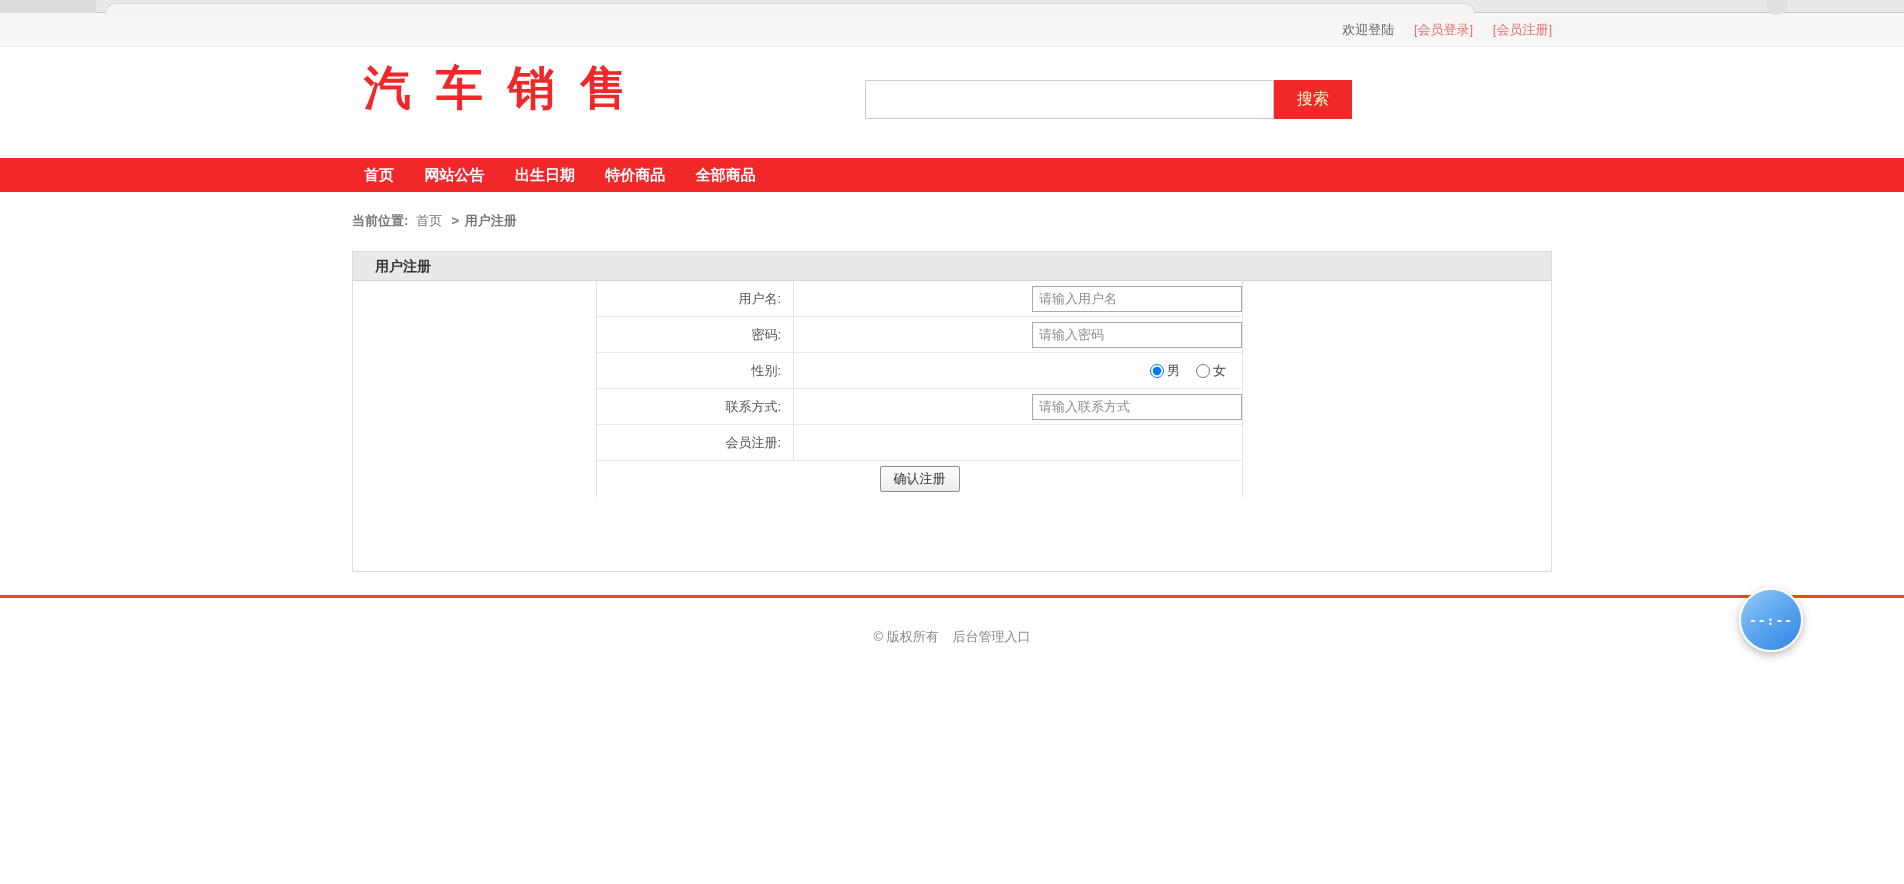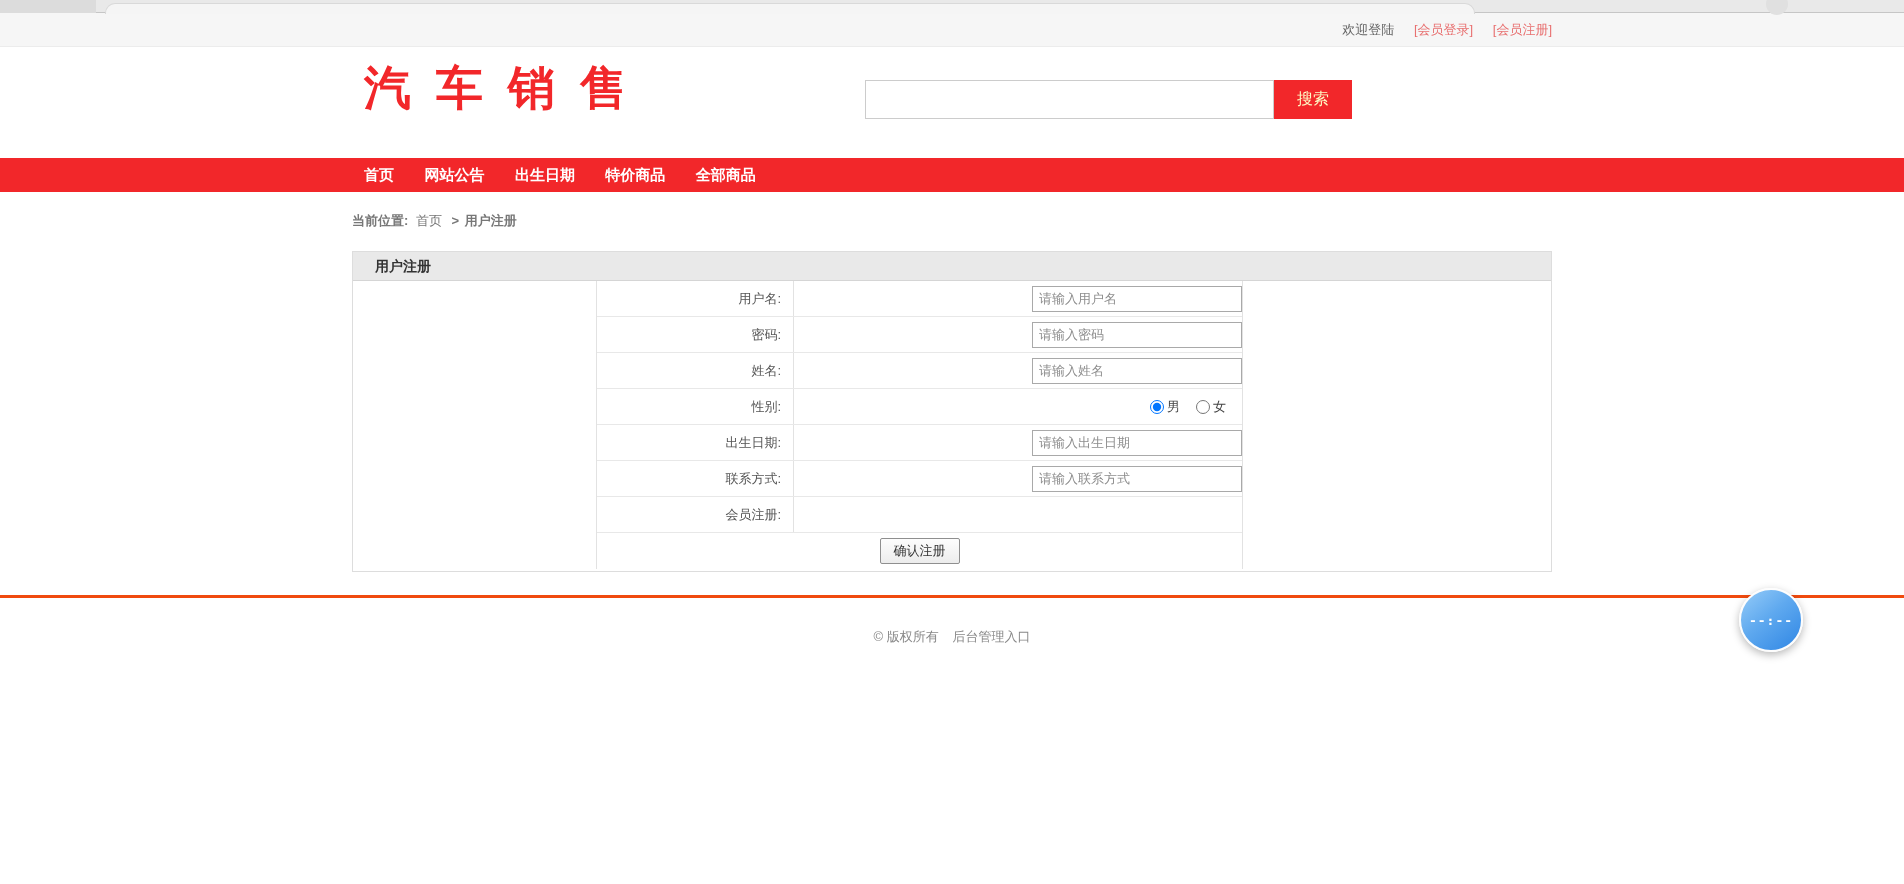--- a/index.html
+++ b/index.html
@@ -125,49 +125,37 @@
             </div>
           </div>
 
           <div class="reg-row">
             <div class="cell-label">密码:</div>
             <div class="cell-input">
               <input type="text" placeholder="请输入密码" style="">
             </div>
           </div>
 
-          <div class="reg-row">
-            <div class="cell-label">姓名:</div>
-            <div class="cell-input">
-              <input type="text" placeholder="请输入姓名" style="">
-            </div>
-          </div>
 
           <div class="reg-row">
             <div class="cell-label">性别:</div>
             <div class="cell-input">
               <div class="radio-group">
                 <label>
                   <input type="radio" name="gender" checked="" style="">
                   <span>男</span>
                 </label>
                 <label>
                   <input type="radio" name="gender" style="">
                   <span>女</span>
                 </label>
               </div>
             </div>
           </div>
 
-          <div class="reg-row">
-            <div class="cell-label">出生日期:</div>
-            <div class="cell-input">
-              <input type="text" placeholder="请输入出生日期" style="">
-            </div>
-          </div>
 
           <div class="reg-row">
             <div class="cell-label">联系方式:</div>
             <div class="cell-input">
               <input type="text" placeholder="请输入联系方式" style="">
             </div>
           </div>
 
           <div class="reg-row">
             <div class="cell-label">会员注册:</div>

